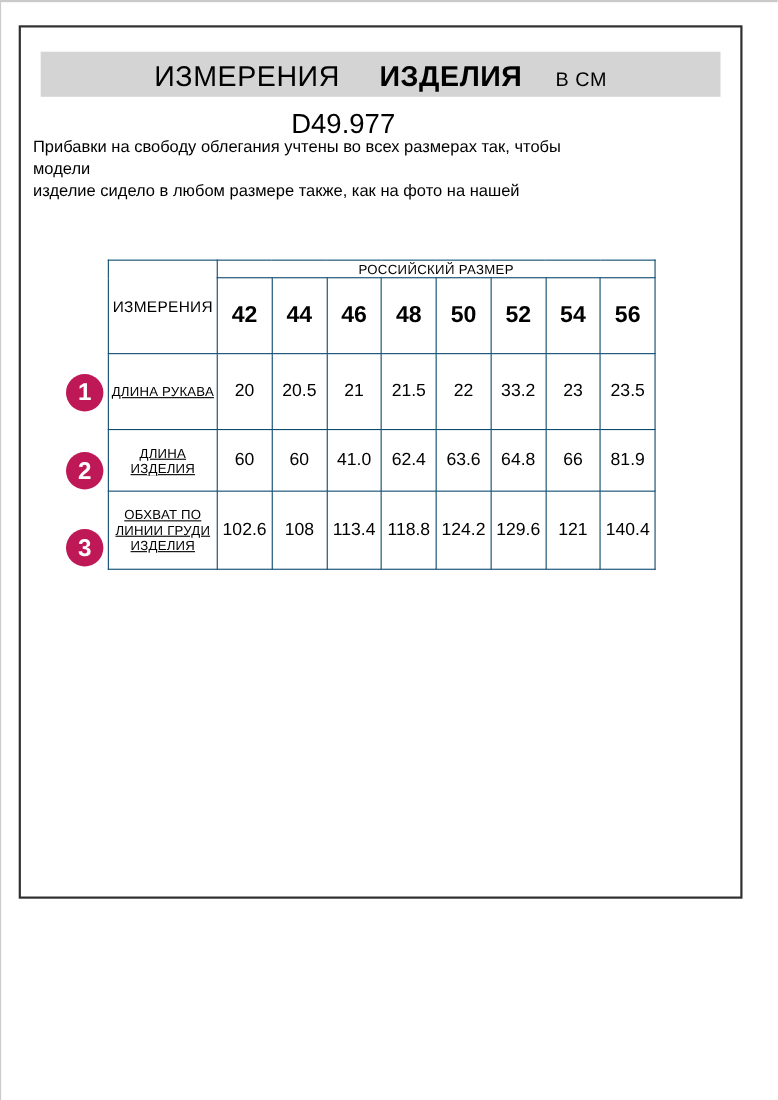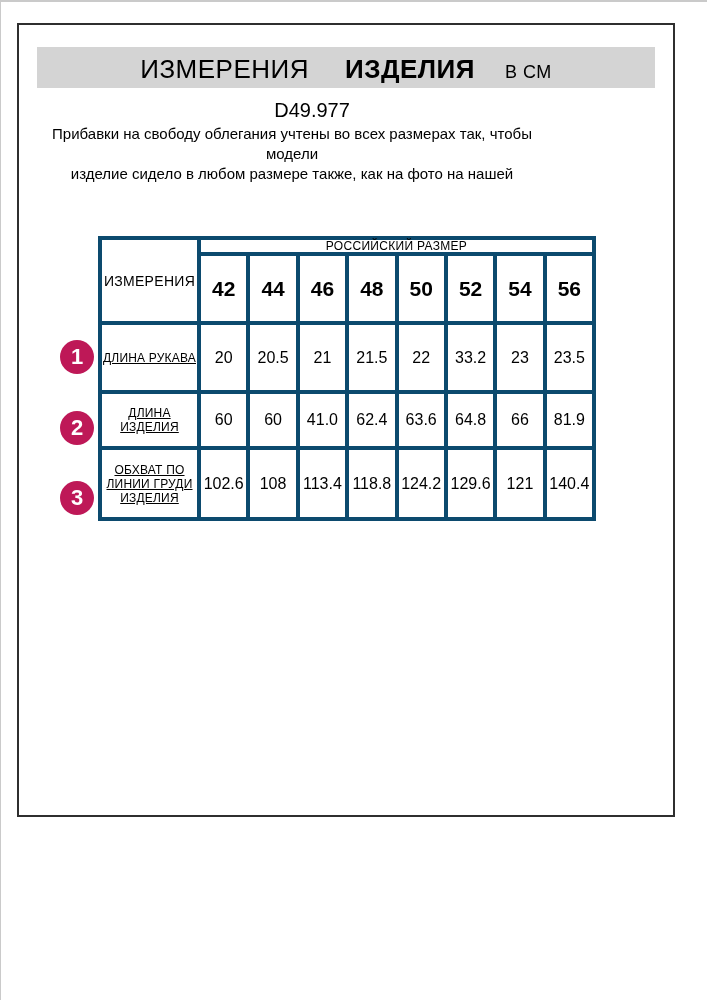--- a/index.html
+++ b/index.html
@@ -31,35 +31,35 @@
     background: #d4d4d4;
     display: flex; justify-content: center; align-items: baseline;
     padding-top: 7px;
   }
   .title-main { font-size: 26px; font-weight: 400; letter-spacing: 0.5px; }
   .title-bold { font-size: 26px; font-weight: 700; letter-spacing: 0.5px; margin-left: 36px; }
   .title-units { font-size: 18px; font-weight: 400; letter-spacing: 0.5px; margin-left: 30px; }
   .product-code {
     position: absolute; left: 17px; top: 99px;
     width: 590px; text-align: center;
-    font-size: 20px; font-weight: 400;
+    font-size: 25px; font-weight: 400;
   }
   .intro {
-    position: absolute; left: 7px; top: 124px;
-    width: 570px; text-align: center;
+    position: absolute; left: 30px; top: 124px;
+    width: 570px; text-align: left;
     font-size: 15px; line-height: 20px;
   }
   table.size-table {
     position: absolute; left: 98px; top: 236px;
     width: 498px;
     border-collapse: collapse;
     table-layout: fixed;
   }
   table.size-table td {
-    border: 4px solid #0c4a6e;
+    border: 1px solid #0c4a6e;
     text-align: center; vertical-align: middle;
     padding: 0;
   }
   col.c-label { width: 99px; }
   td.corner-cell { font-size: 14px; letter-spacing: 0.3px; }
   tr.r-group td.group-cell { height: 16px; font-size: 12px; line-height: 12px; letter-spacing: 0.3px; }
   tr.r-sizes td { height: 69px; font-size: 21px; font-weight: 700; }
   tr.r-data td { font-size: 16px; }
   tr.r-data td.rowlabel { font-size: 12px; line-height: 14px; letter-spacing: 0.2px; text-decoration: underline; }
   tr.r-data-1 td { height: 69px; }

